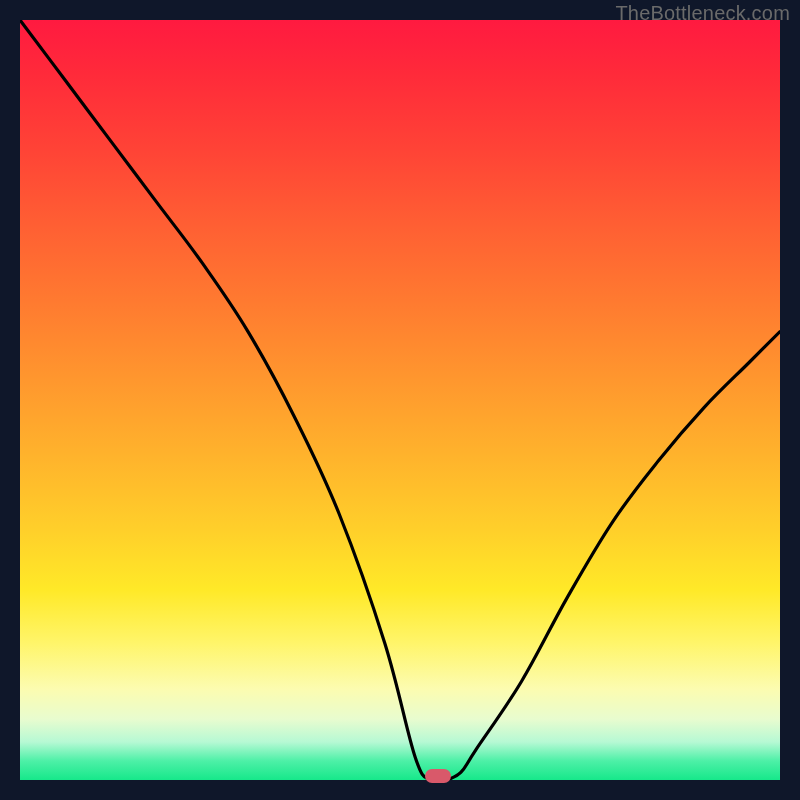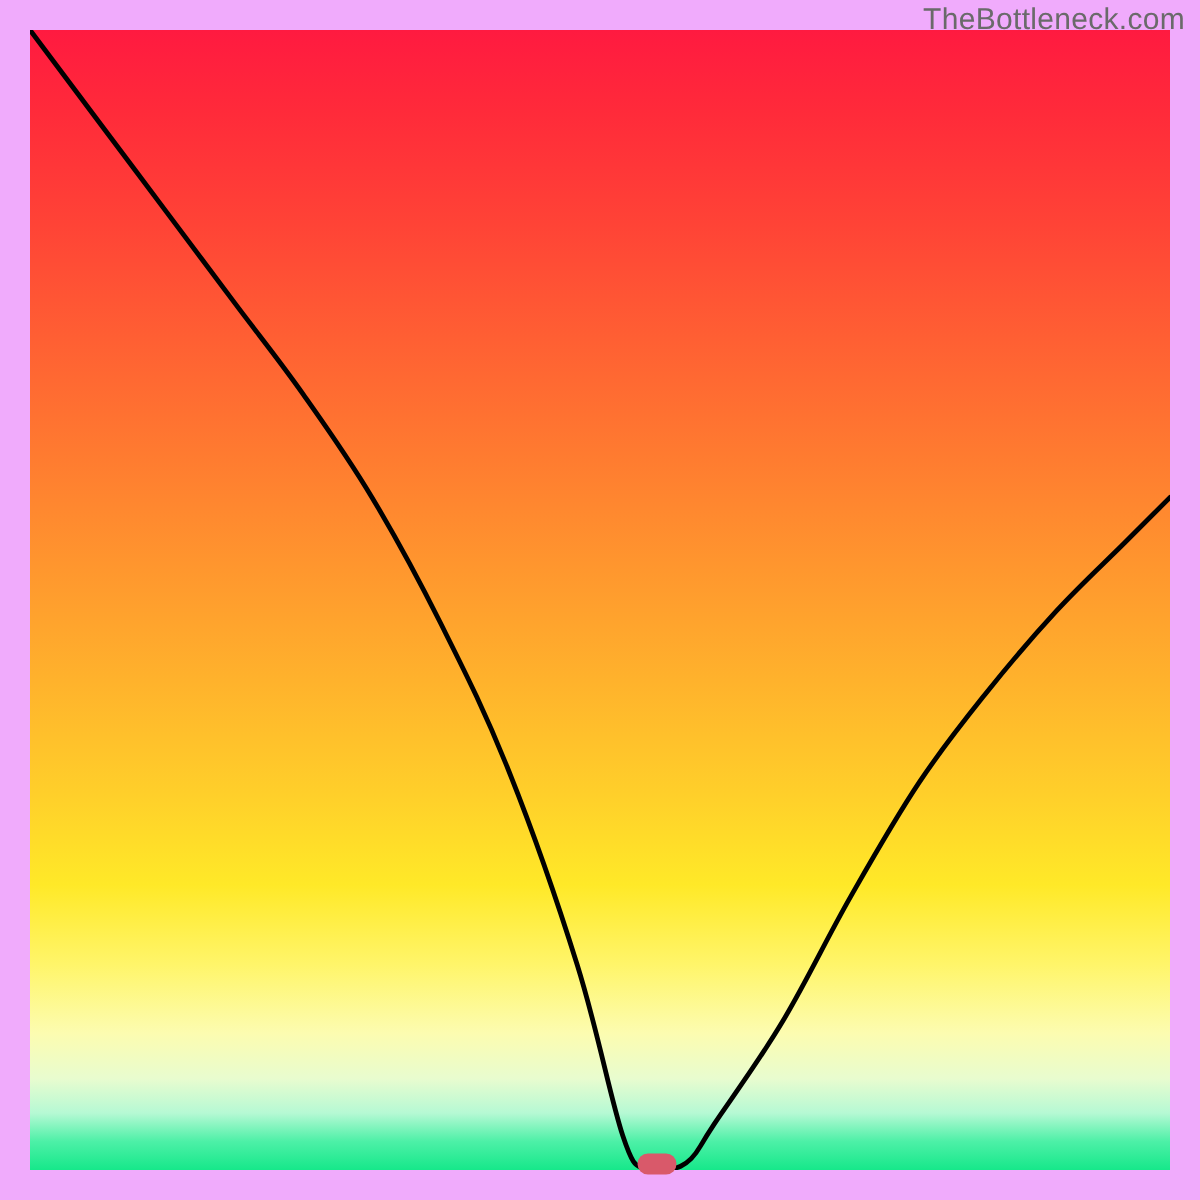--- a/index.html
+++ b/index.html
@@ -8,21 +8,21 @@
     width: 800px;
     height: 800px;
     background: #000;
     overflow: hidden;
     font-family: Arial, Helvetica, sans-serif;
   }
   .frame {
     position: relative;
     width: 800px;
     height: 800px;
-    background: #f0abfc;
+    background: #0f172a;
   }
   .plot-area {
     position: absolute;
     left: 20px;
     top: 20px;
     width: 760px;
     height: 760px;
     background: linear-gradient(to bottom,
       #ff1a40 0%,
       #ff2a3a 7%,

